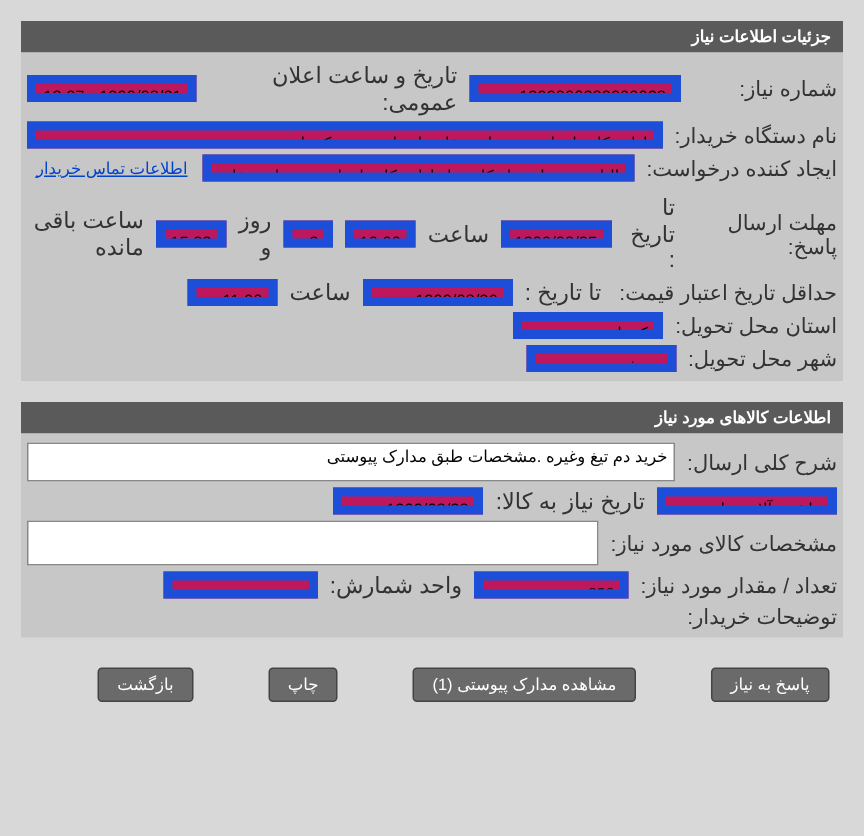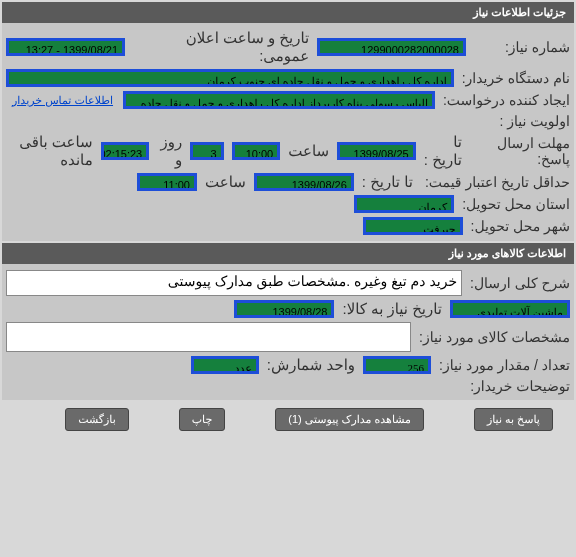--- a/index.html
+++ b/index.html
@@ -4,21 +4,21 @@
 <style>
 * { box-sizing: border-box; margin: 0; padding: 0; }
 body {
   font-family: Tahoma, Arial, sans-serif;
   font-size: 11px;
   background: #d8d8d8;
   width: 576px;
   direction: rtl;
 }
 .section {
-  margin: 2px;
+  margin: 14px;
 }
 .section-header {
   background: #5a5a5a;
   color: #fff;
   padding: 4px 8px;
   font-size: 11px;
   font-weight: bold;
 }
 .section-body {
   background: #c7c7c7;
@@ -37,40 +37,40 @@
   font-size: 14px;
   padding-left: 4px;
 }
 .label-sm {
   text-align: right;
   color: #333;
   font-size: 15px;
   padding: 0 4px;
 }
 .field {
-  background: #15803d;
-  border: 3px solid #1d4ed8;
+  background: #be185d;
+  border: 6px solid #1d4ed8;
   padding: 2px 4px;
   font-size: 11px;
   height: 18px;
   line-height: 14px;
   overflow: hidden;
 }
 .field-long { flex: 1; }
 .field-150 { width: 150px; }
 .field-120 { width: 120px; }
 .field-100 { width: 100px; }
-.field-80 { width: 68px; font-family: Liberation Serif, serif; }
+.field-80 { width: 103px; font-family: Liberation Serif, serif; }
 .field-60 { width: 60px; }
 .field-40 { width: 40px; }
 .textarea {
   background: #fff;
   border: 1px solid #888;
   padding: 2px 4px;
-  font-size: 14px;
+  font-size: 11px;
   flex: 1;
   min-height: 30px;
 }
 .textarea-sm {
   min-height: 26px;
 }
 .link {
   color: #0044cc;
   text-decoration: underline;
   cursor: pointer;
@@ -115,21 +115,20 @@
       <span class="field field-long">اداره کل راهداری و حمل و نقل جاده ای جنوب کرمان</span>
     </div>
 
     <div class="row">
       <span class="label">ایجاد کننده درخواست:</span>
       <span class="field field-long">الیاس رسولی پناه کارپرداز اداره کل راهداری و حمل و نقل جاده ای جنوب کرمان</span>
       <span class="link">اطلاعات تماس خریدار</span>
     </div>
 
     <div class="row">
-      <span class="label">اولویت نیاز :</span>
     </div>
 
     <div class="row">
       <span class="label">مهلت ارسال پاسخ:</span>
       <span class="label-sm">تا تاریخ :</span>
       <span class="field field-100">1399/08/25</span>
       <span class="label-sm">ساعت</span>
       <span class="field field-60">10:00</span>
       <span class="spacer"></span>
       <span class="field field-40">3</span>

